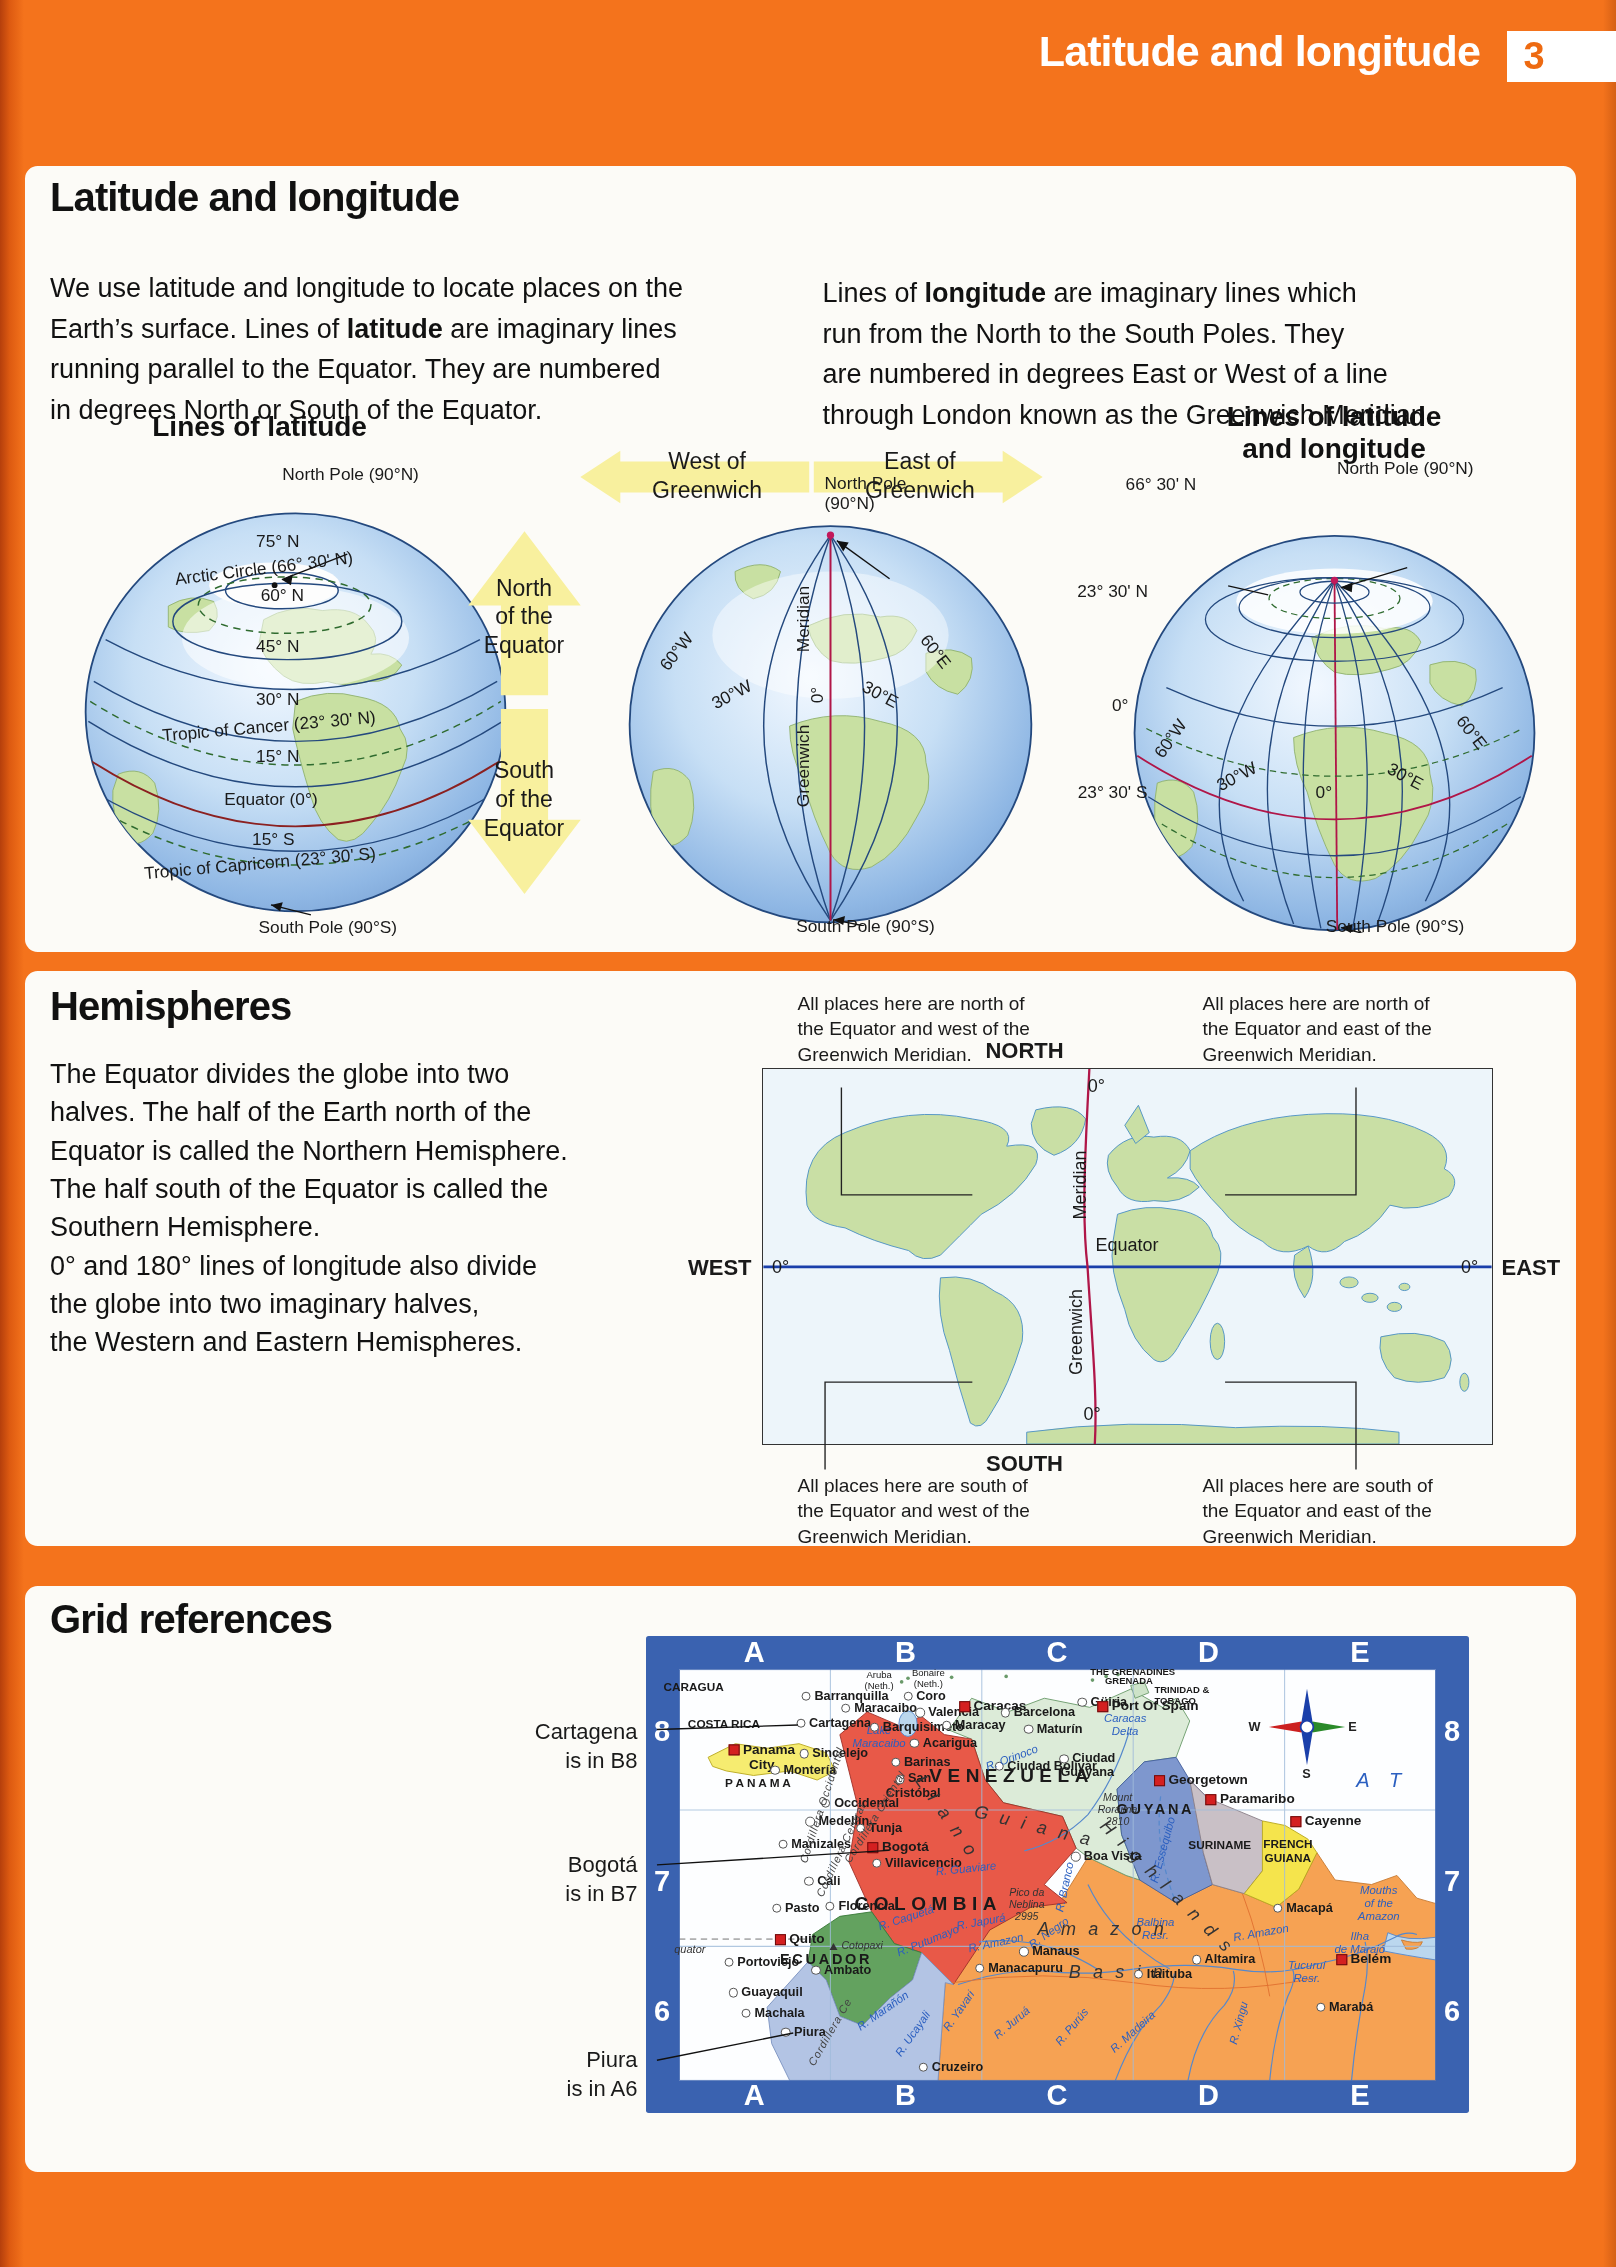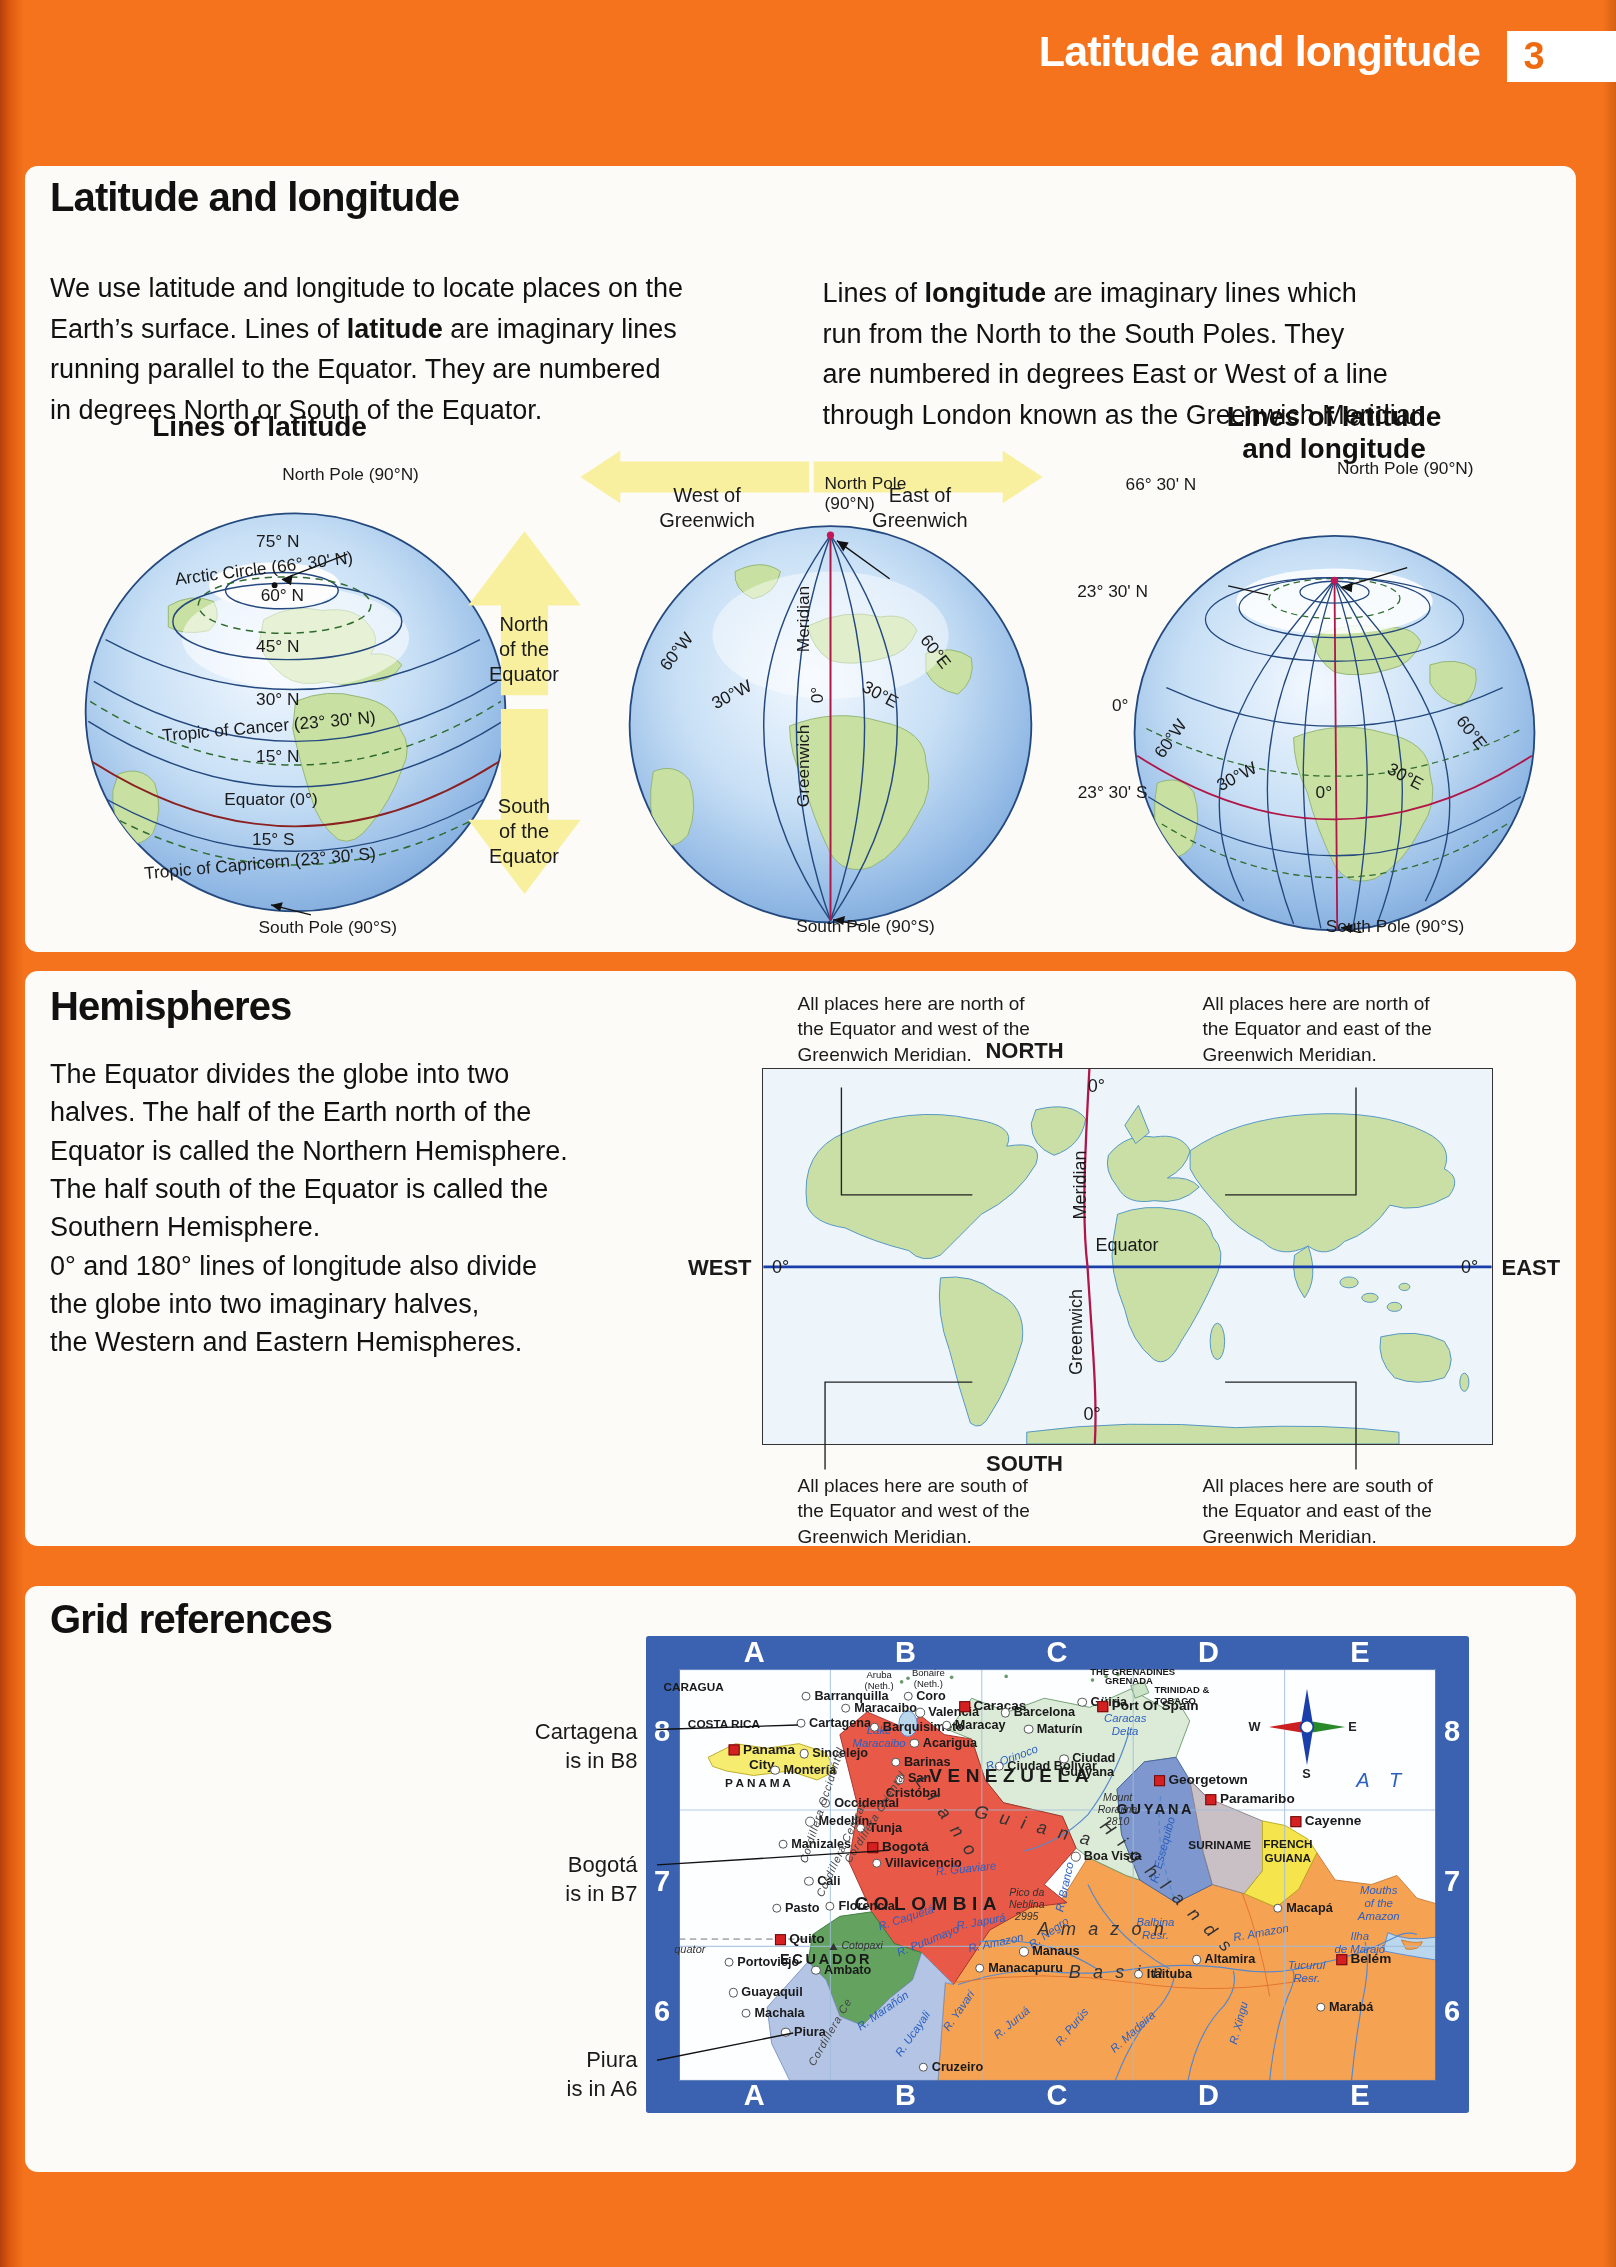--- a/index.html
+++ b/index.html
@@ -20,21 +20,21 @@
   .h1{position:absolute;font-size:40px;font-weight:bold;letter-spacing:-0.9px;color:#111;}
   .para{position:absolute;font-size:27px;line-height:1.5;white-space:pre-line;color:#111;}
   .b{font-weight:bold;}
   .dtitle{position:absolute;font-size:28px;font-weight:bold;text-align:center;white-space:pre-line;color:#111;}
   .gbox{position:absolute;}
   .gbox svg{position:absolute;}
   .labels{position:absolute;left:0;top:0;width:100%;height:100%;}
   .plabel{position:absolute;transform:translate(-50%,-50%);white-space:pre-line;text-align:center;
           line-height:1.15;color:#1a1a1a;}
   .gl{font-size:17.3px;}
-  .arrlab{font-size:20px;line-height:1.25;margin-top:32px;}
+  .arrlab{font-size:23px;line-height:1.25;}
   .ann{position:absolute;font-size:19px;line-height:1.33;white-space:pre-line;margin-left:46px;}
   .cword{position:absolute;font-size:22px;font-weight:bold;}
   .hm0{font-size:18px;}
   .hmv{font-size:18px;}
   .callout{position:absolute;width:245px;text-align:right;font-size:22px;line-height:1.3;}
   .c-city{font-size:12.7px;font-weight:bold;}
   .c-cap{font-size:13.6px;font-weight:bold;}
   .c-country{font-size:14.5px;font-weight:bold;letter-spacing:2.7px;}
   .c-country-lg{font-size:19px;font-weight:bold;letter-spacing:5.5px;}
   .c-water{font-size:11.4px;font-style:italic;color:#2b5fc0;}

